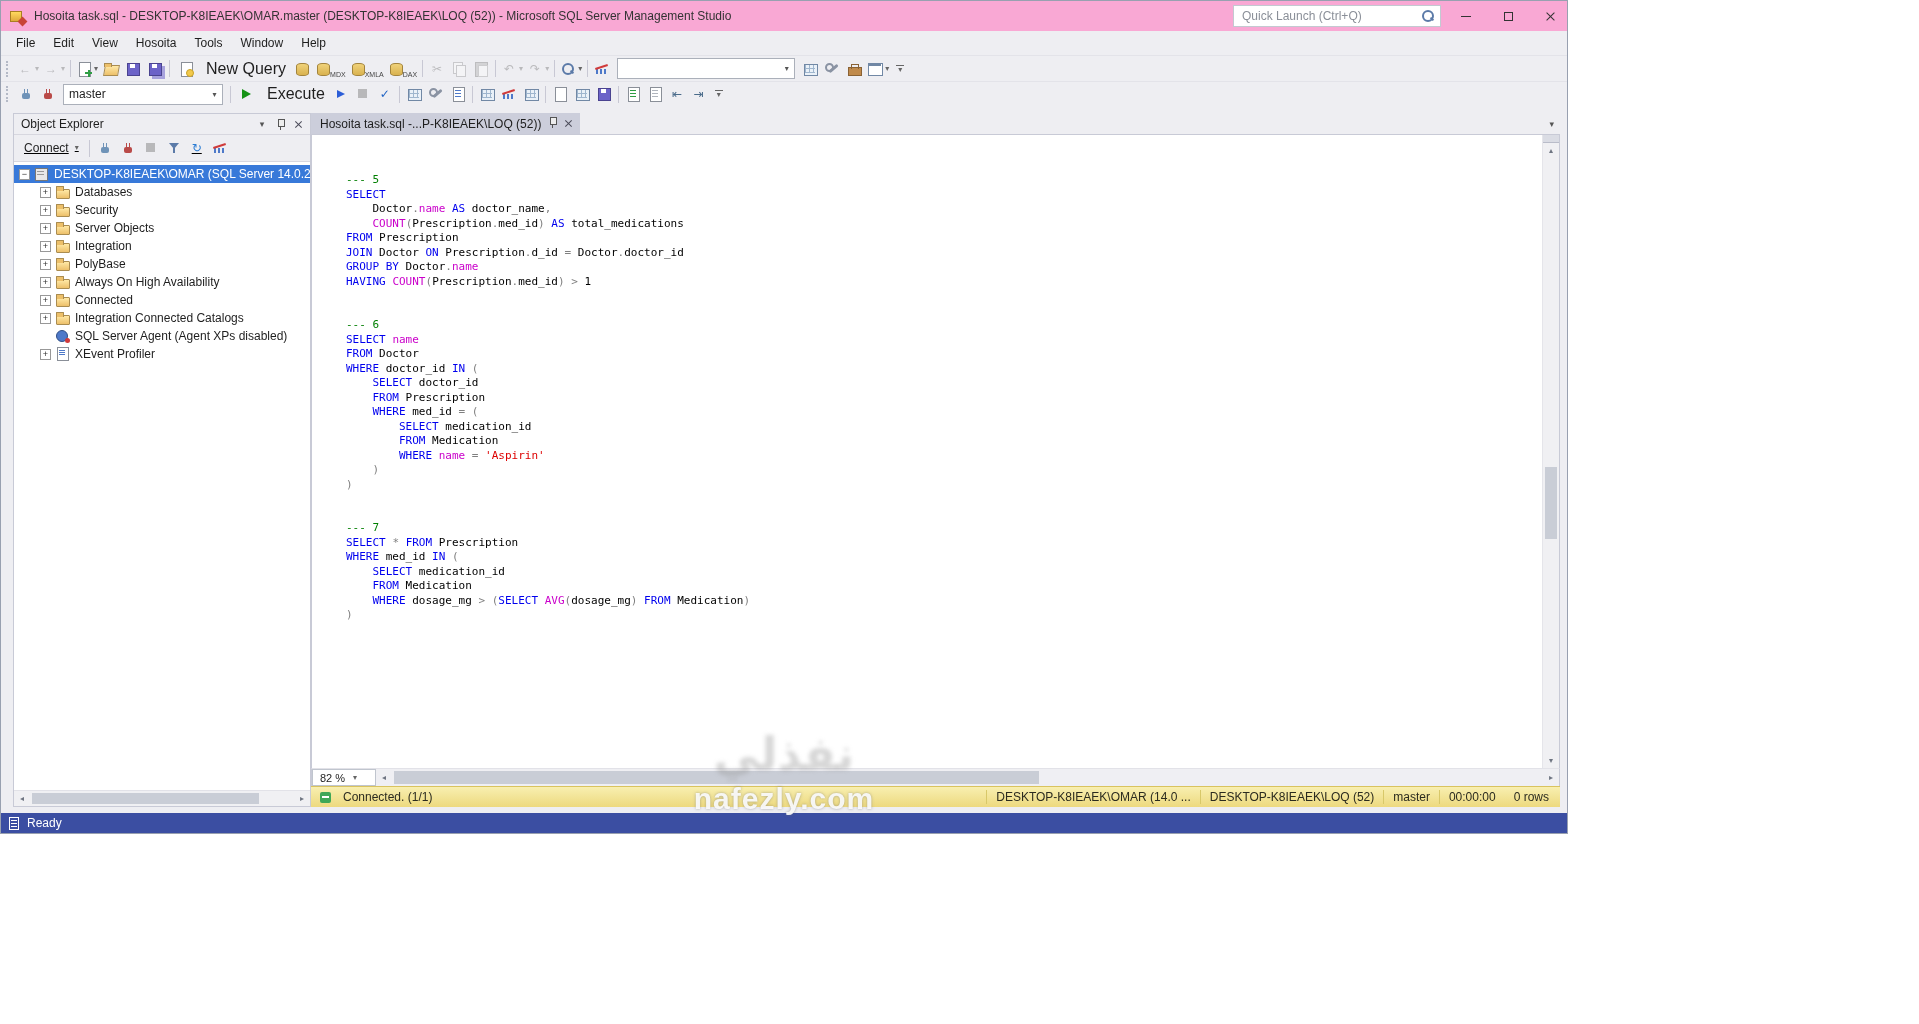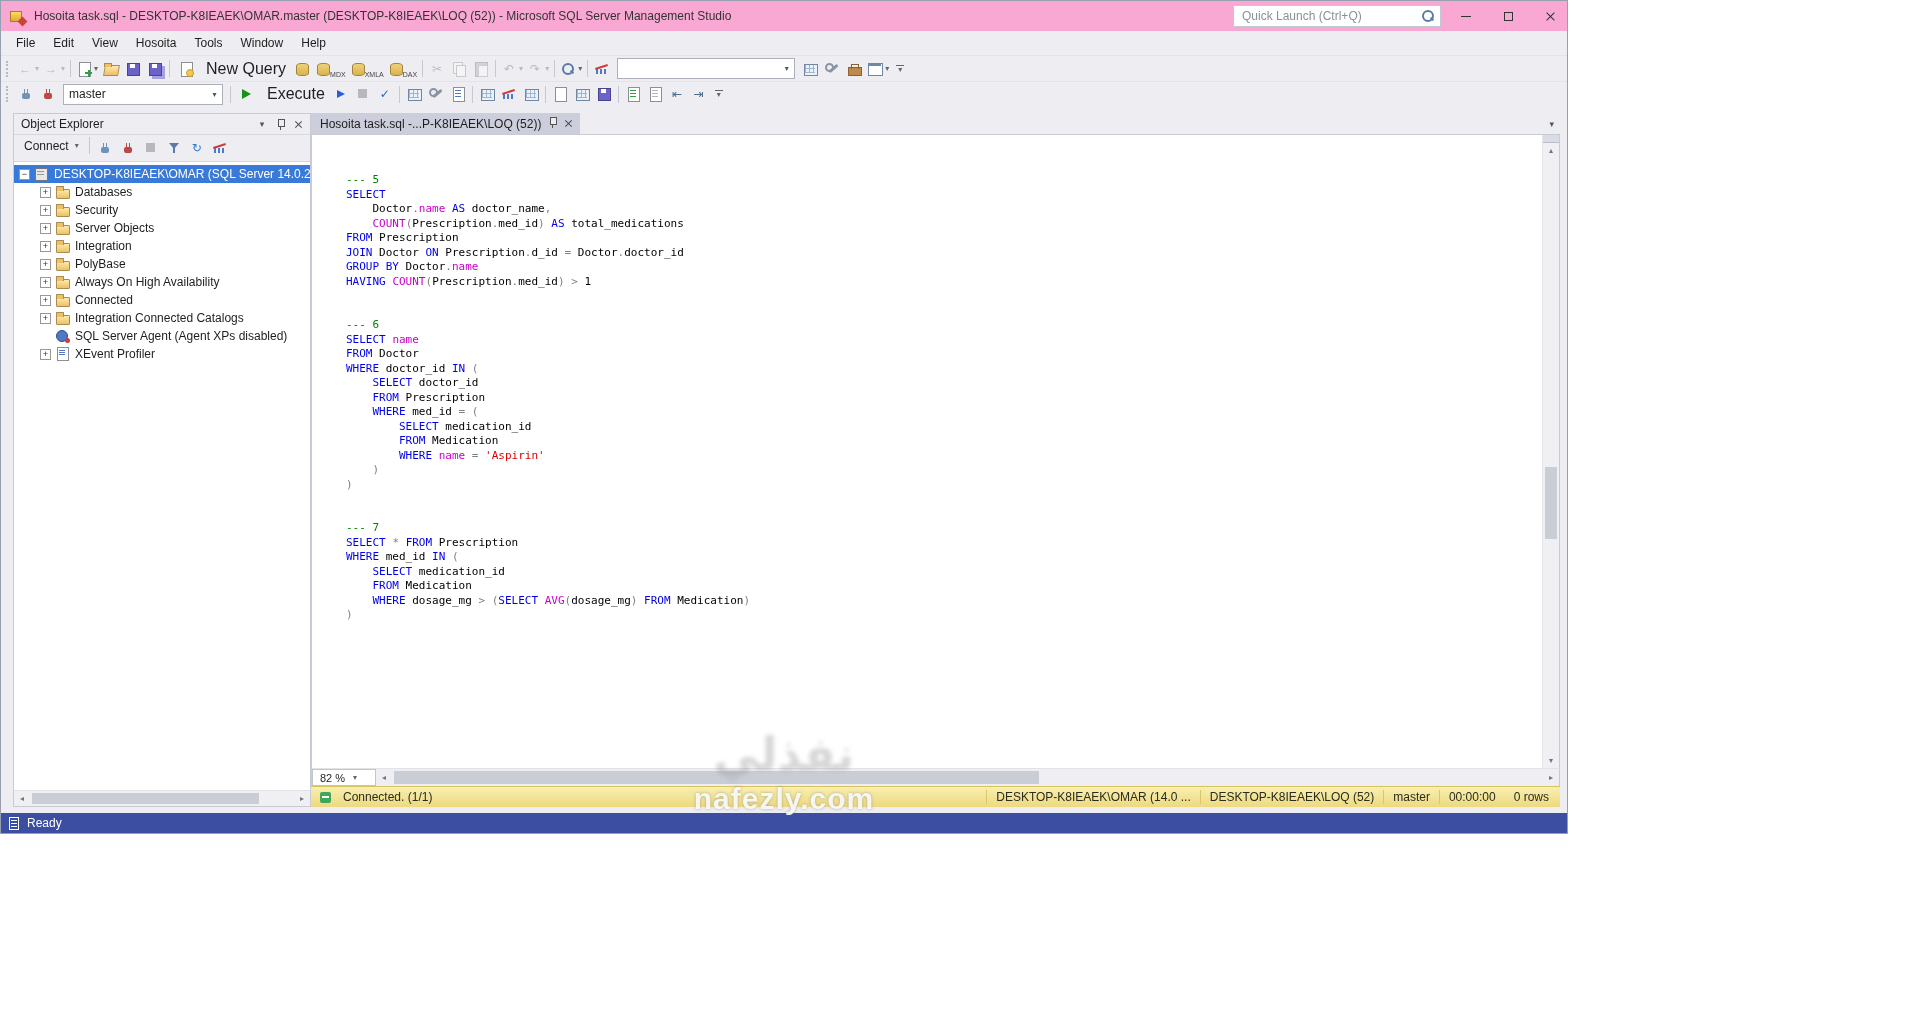--- a/index.html
+++ b/index.html
@@ -95,21 +95,21 @@
   .main{flex:1;display:flex;padding:7px 7px 0 12px;min-height:0;background:#EEEEF2;}
 
   
   .oe{width:298px;flex:none;display:flex;flex-direction:column;background:#fff;border:1px solid #C8CAD6;}
   .oe-header{height:21px;background:#EEEEF2;display:flex;align-items:center;padding:0 4px 0 7px;border-bottom:1px solid #D7D7DF;flex:none;}
   .oe-title{font-size:12px;color:#1E1E1E;}
   .oeh-btn{width:16px;height:16px;display:flex;align-items:center;justify-content:center;font-size:9px;color:#555;margin-left:2px;}
   .icon-pin{position:relative;width:9px;height:12px;display:inline-block;}
   .icon-pin::before{content:"";position:absolute;left:2px;top:1px;width:5px;height:6px;border:1px solid #555;background:#EDEDED;}
   .icon-pin::after{content:"";position:absolute;left:4px;top:8px;width:1px;height:4px;background:#555;}
-  .oe-toolbar{height:27px;background:#EEEEF2;display:flex;align-items:flex-start;gap:1px;padding:2px 4px;border-bottom:1px solid #D7D7DF;flex:none;}
+  .oe-toolbar{height:27px;background:#EEEEF2;display:flex;align-items:center;gap:1px;padding:2px 4px;border-bottom:1px solid #D7D7DF;flex:none;text-decoration:underline;}
   .connect-btn{display:flex;align-items:center;gap:4px;font-size:12px;color:#1E1E1E;padding:2px 6px;}
   .oet-icons{display:flex;align-items:center;gap:1px;}
   .oe-tree{flex:1;background:#fff;overflow:hidden;padding-top:3px;font-size:12px;color:#1E1E1E;}
   .tree-row{height:18px;display:flex;align-items:center;white-space:nowrap;padding-left:5px;}
   .tree-child{padding-left:26px;}
   .tree-root.selected{background:var(--sel,#3879D9);color:#fff;}
   .exp{flex:none;width:11px;height:11px;border:1px solid #989898;background:#fff;color:#333;font-size:9px;line-height:9px;display:flex;align-items:center;justify-content:center;margin-right:4px;}
   .exp-spacer{flex:none;width:15px;}
   .tree-label{white-space:nowrap;overflow:hidden;}
   .ti{position:relative;width:16px;height:14px;flex:none;margin-right:4px;display:inline-block;}

